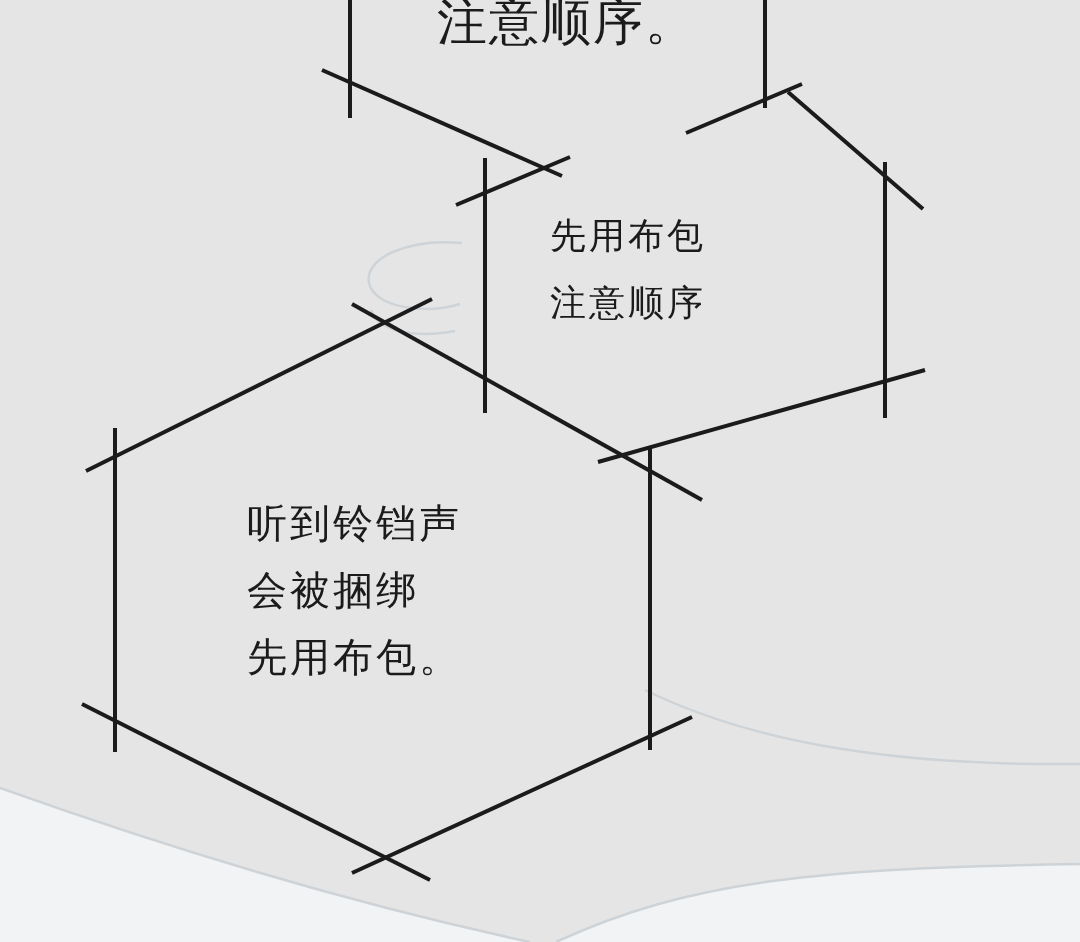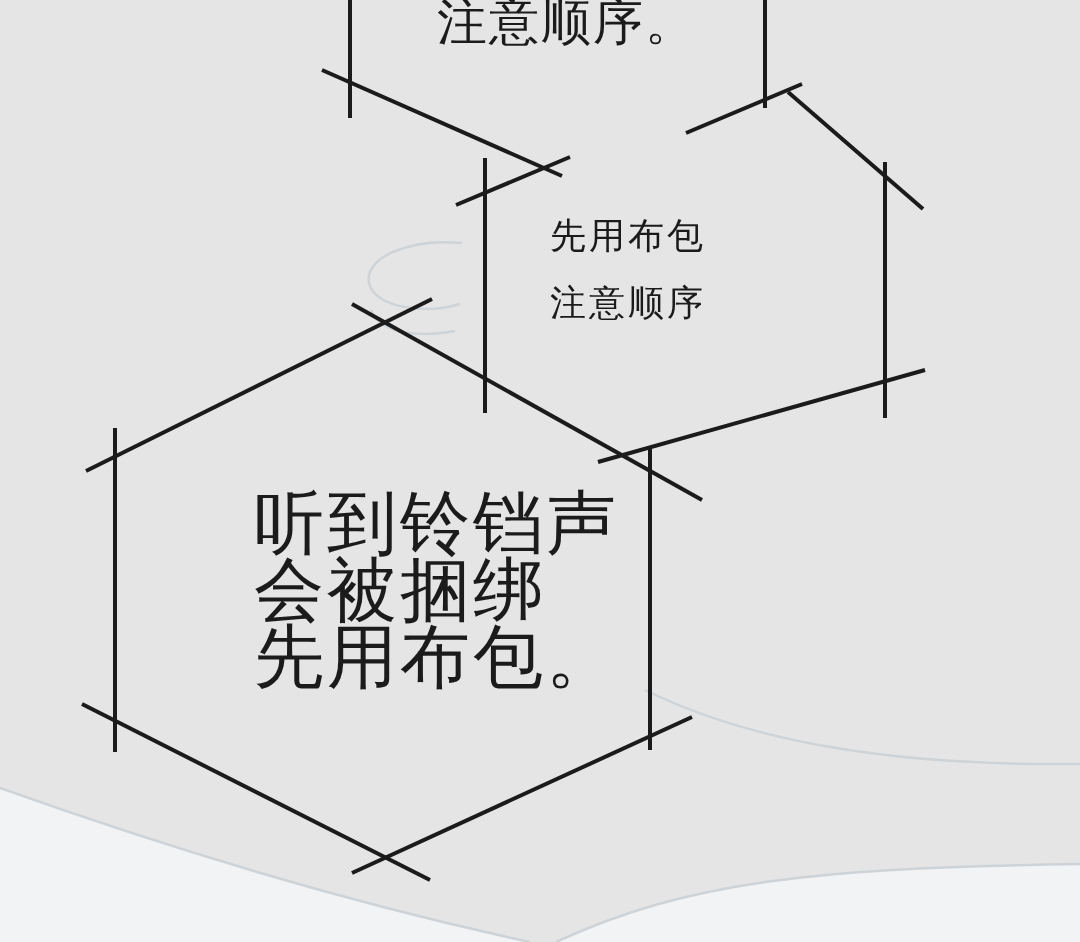--- a/index.html
+++ b/index.html
@@ -41,23 +41,23 @@
     line-height: 60px;
   }
   .t-mid {
     left: 550px;
     top: 202px;
     font-size: 36px;
     letter-spacing: 3px;
     line-height: 67px;
   }
   .t-bot {
-    left: 254px;
+    left: 247px;
     top: 490px;
-    font-size: 70px;
+    font-size: 40px;
     letter-spacing: 3px;
     line-height: 67px;
   }
 </style>
 </head>
 <body>
 
 <div class="panel">
 
   <svg class="frame-svg" width="1080" height="942" viewBox="0 0 1080 942" xmlns="http://www.w3.org/2000/svg">

